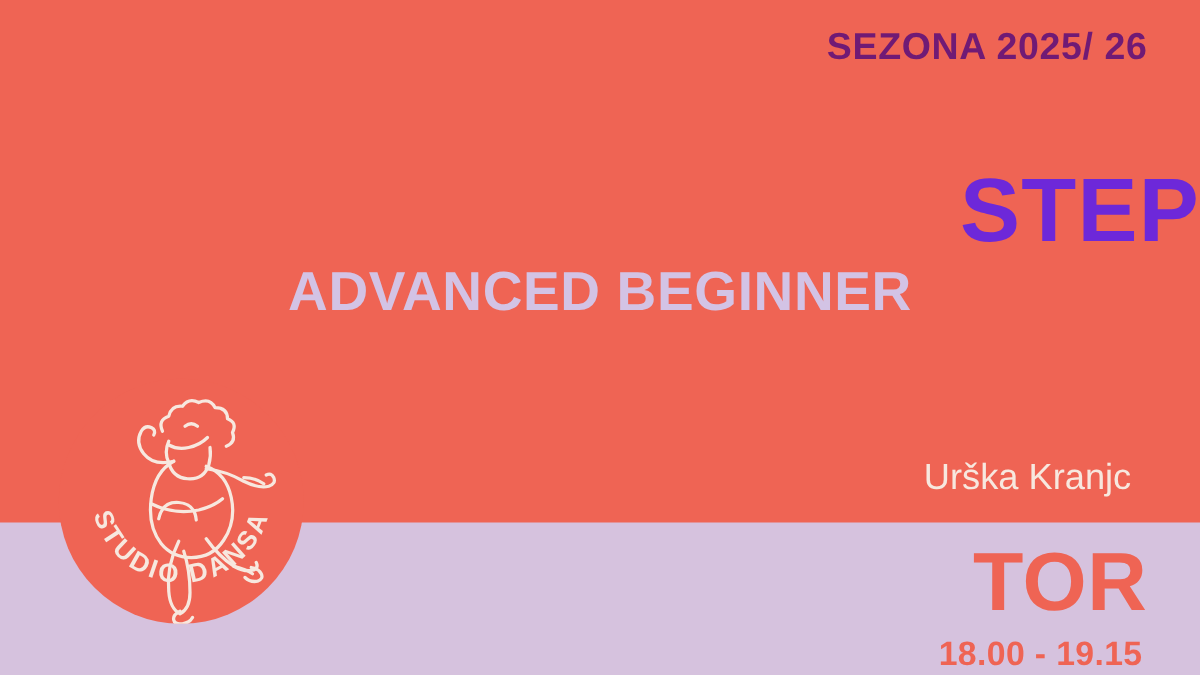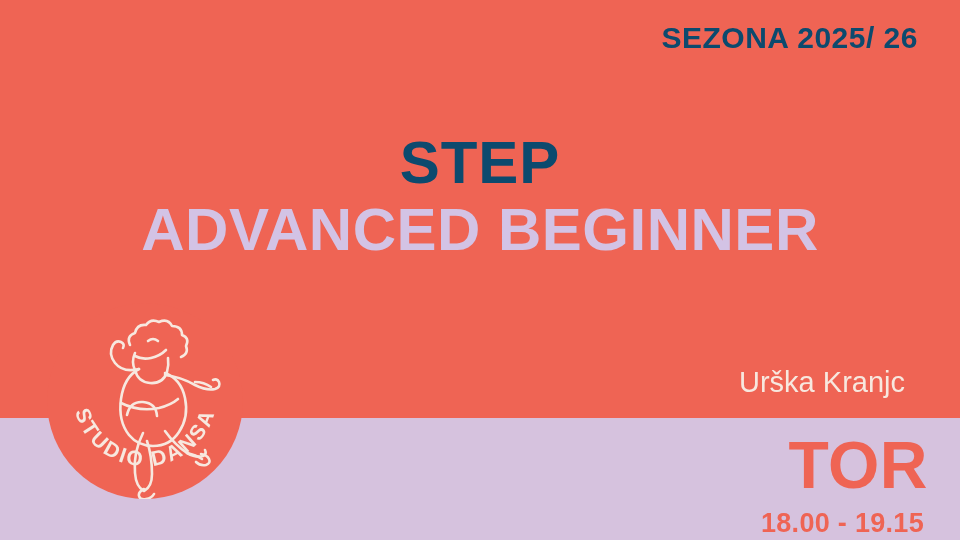--- a/index.html
+++ b/index.html
@@ -32,43 +32,44 @@
   }
 
   
   .season {
     position: absolute;
     right: 42px;
     top: 23px;
     font-size: 30px;
     font-weight: bold;
     letter-spacing: 0.5px;
-    color: #0c4a6e;
+    color: #701a75;
     white-space: nowrap;
     line-height: 1;
   }
 
   
   .title-block {
     position: absolute;
     left: 0;
     top: 132px;
     width: 960px;
     text-align: center;
   }
   .title-main {
-    font-size: 60px;
+    font-size: 72px;
     font-weight: bold;
     letter-spacing: 1px;
-    color: #0c4a6e;
+    color: #6d28d9;
     line-height: 1.04;
     margin: 0;
+    text-align: right;
   }
   .title-sub {
-    font-size: 60px;
+    font-size: 44px;
     font-weight: bold;
     letter-spacing: 0.5px;
     color: #D3C3E5;
     line-height: 1.05;
     margin: 0;
     margin-top: 4px;
   }
 
   
   .instructor {
@@ -78,21 +79,21 @@
     font-size: 29px;
     font-weight: normal;
     color: #F7E8DF;
     white-space: nowrap;
     line-height: 1;
   }
 
   
   .schedule {
     position: absolute;
-    right: 32px;
+    right: 42px;
     top: 432px;
     text-align: right;
   }
   .schedule-day {
     font-size: 66px;
     font-weight: bold;
     color: #EF6454;
     line-height: 1;
     letter-spacing: 0.5px;
     margin: 0;

